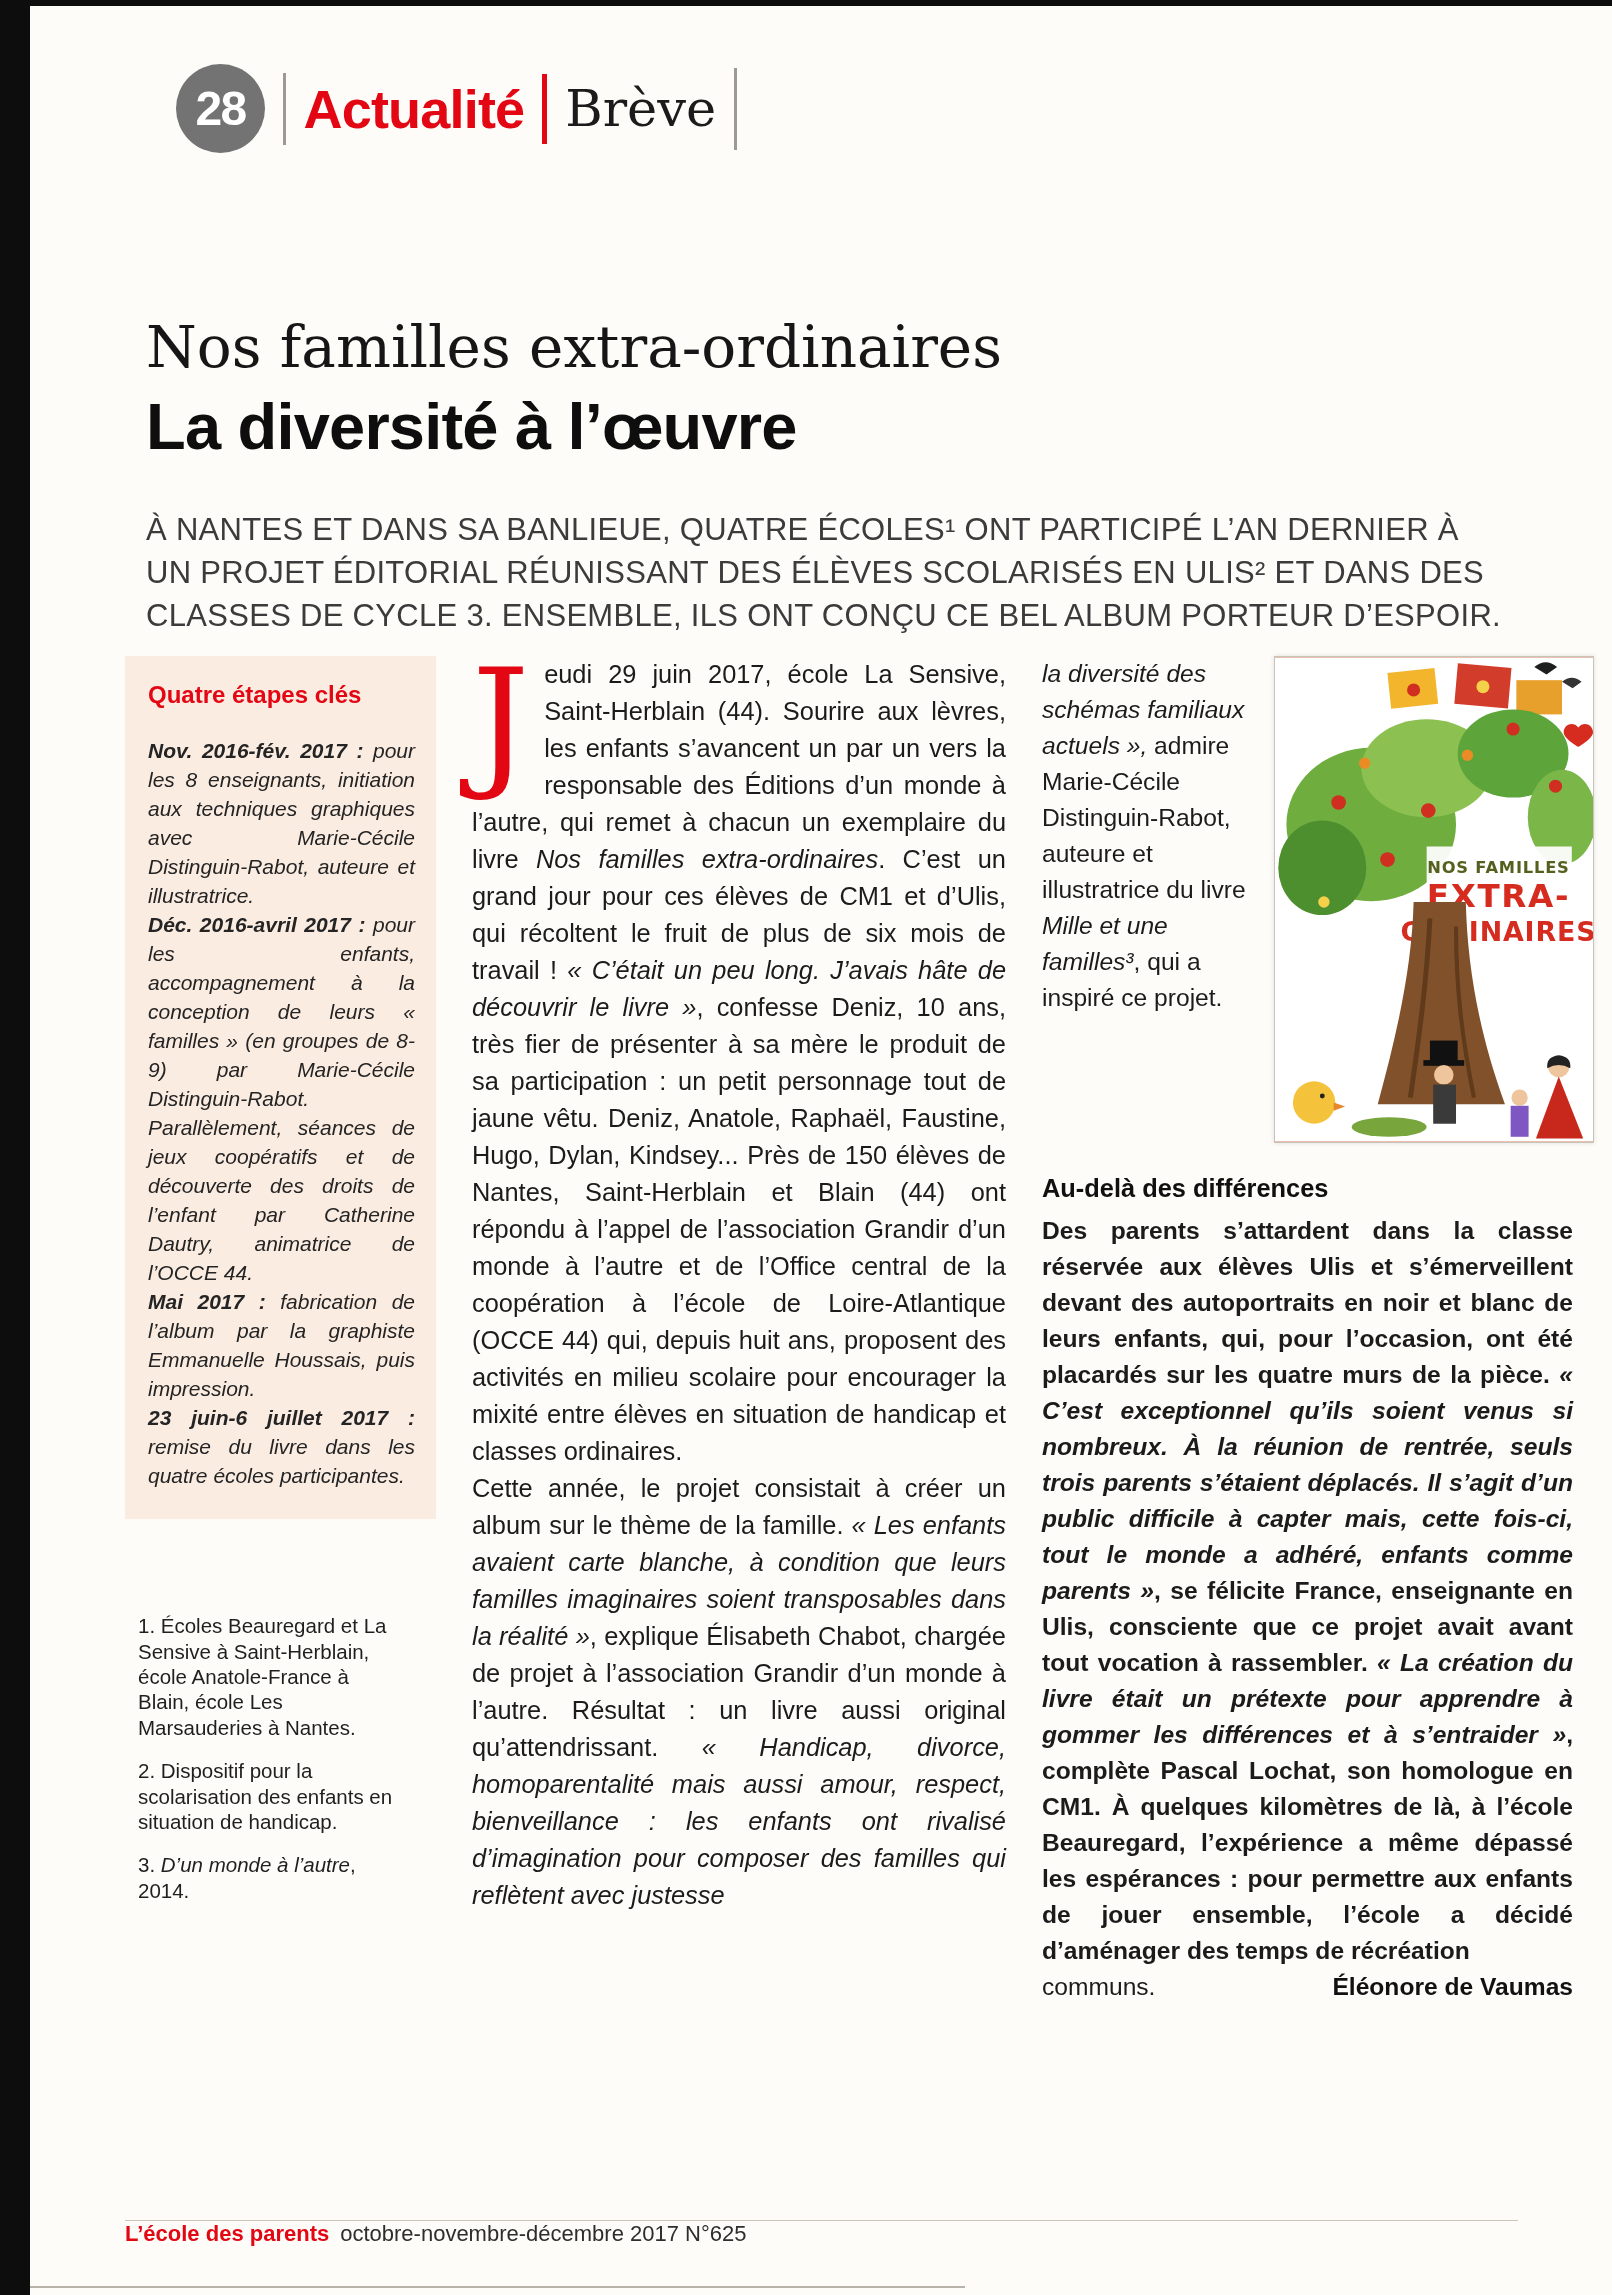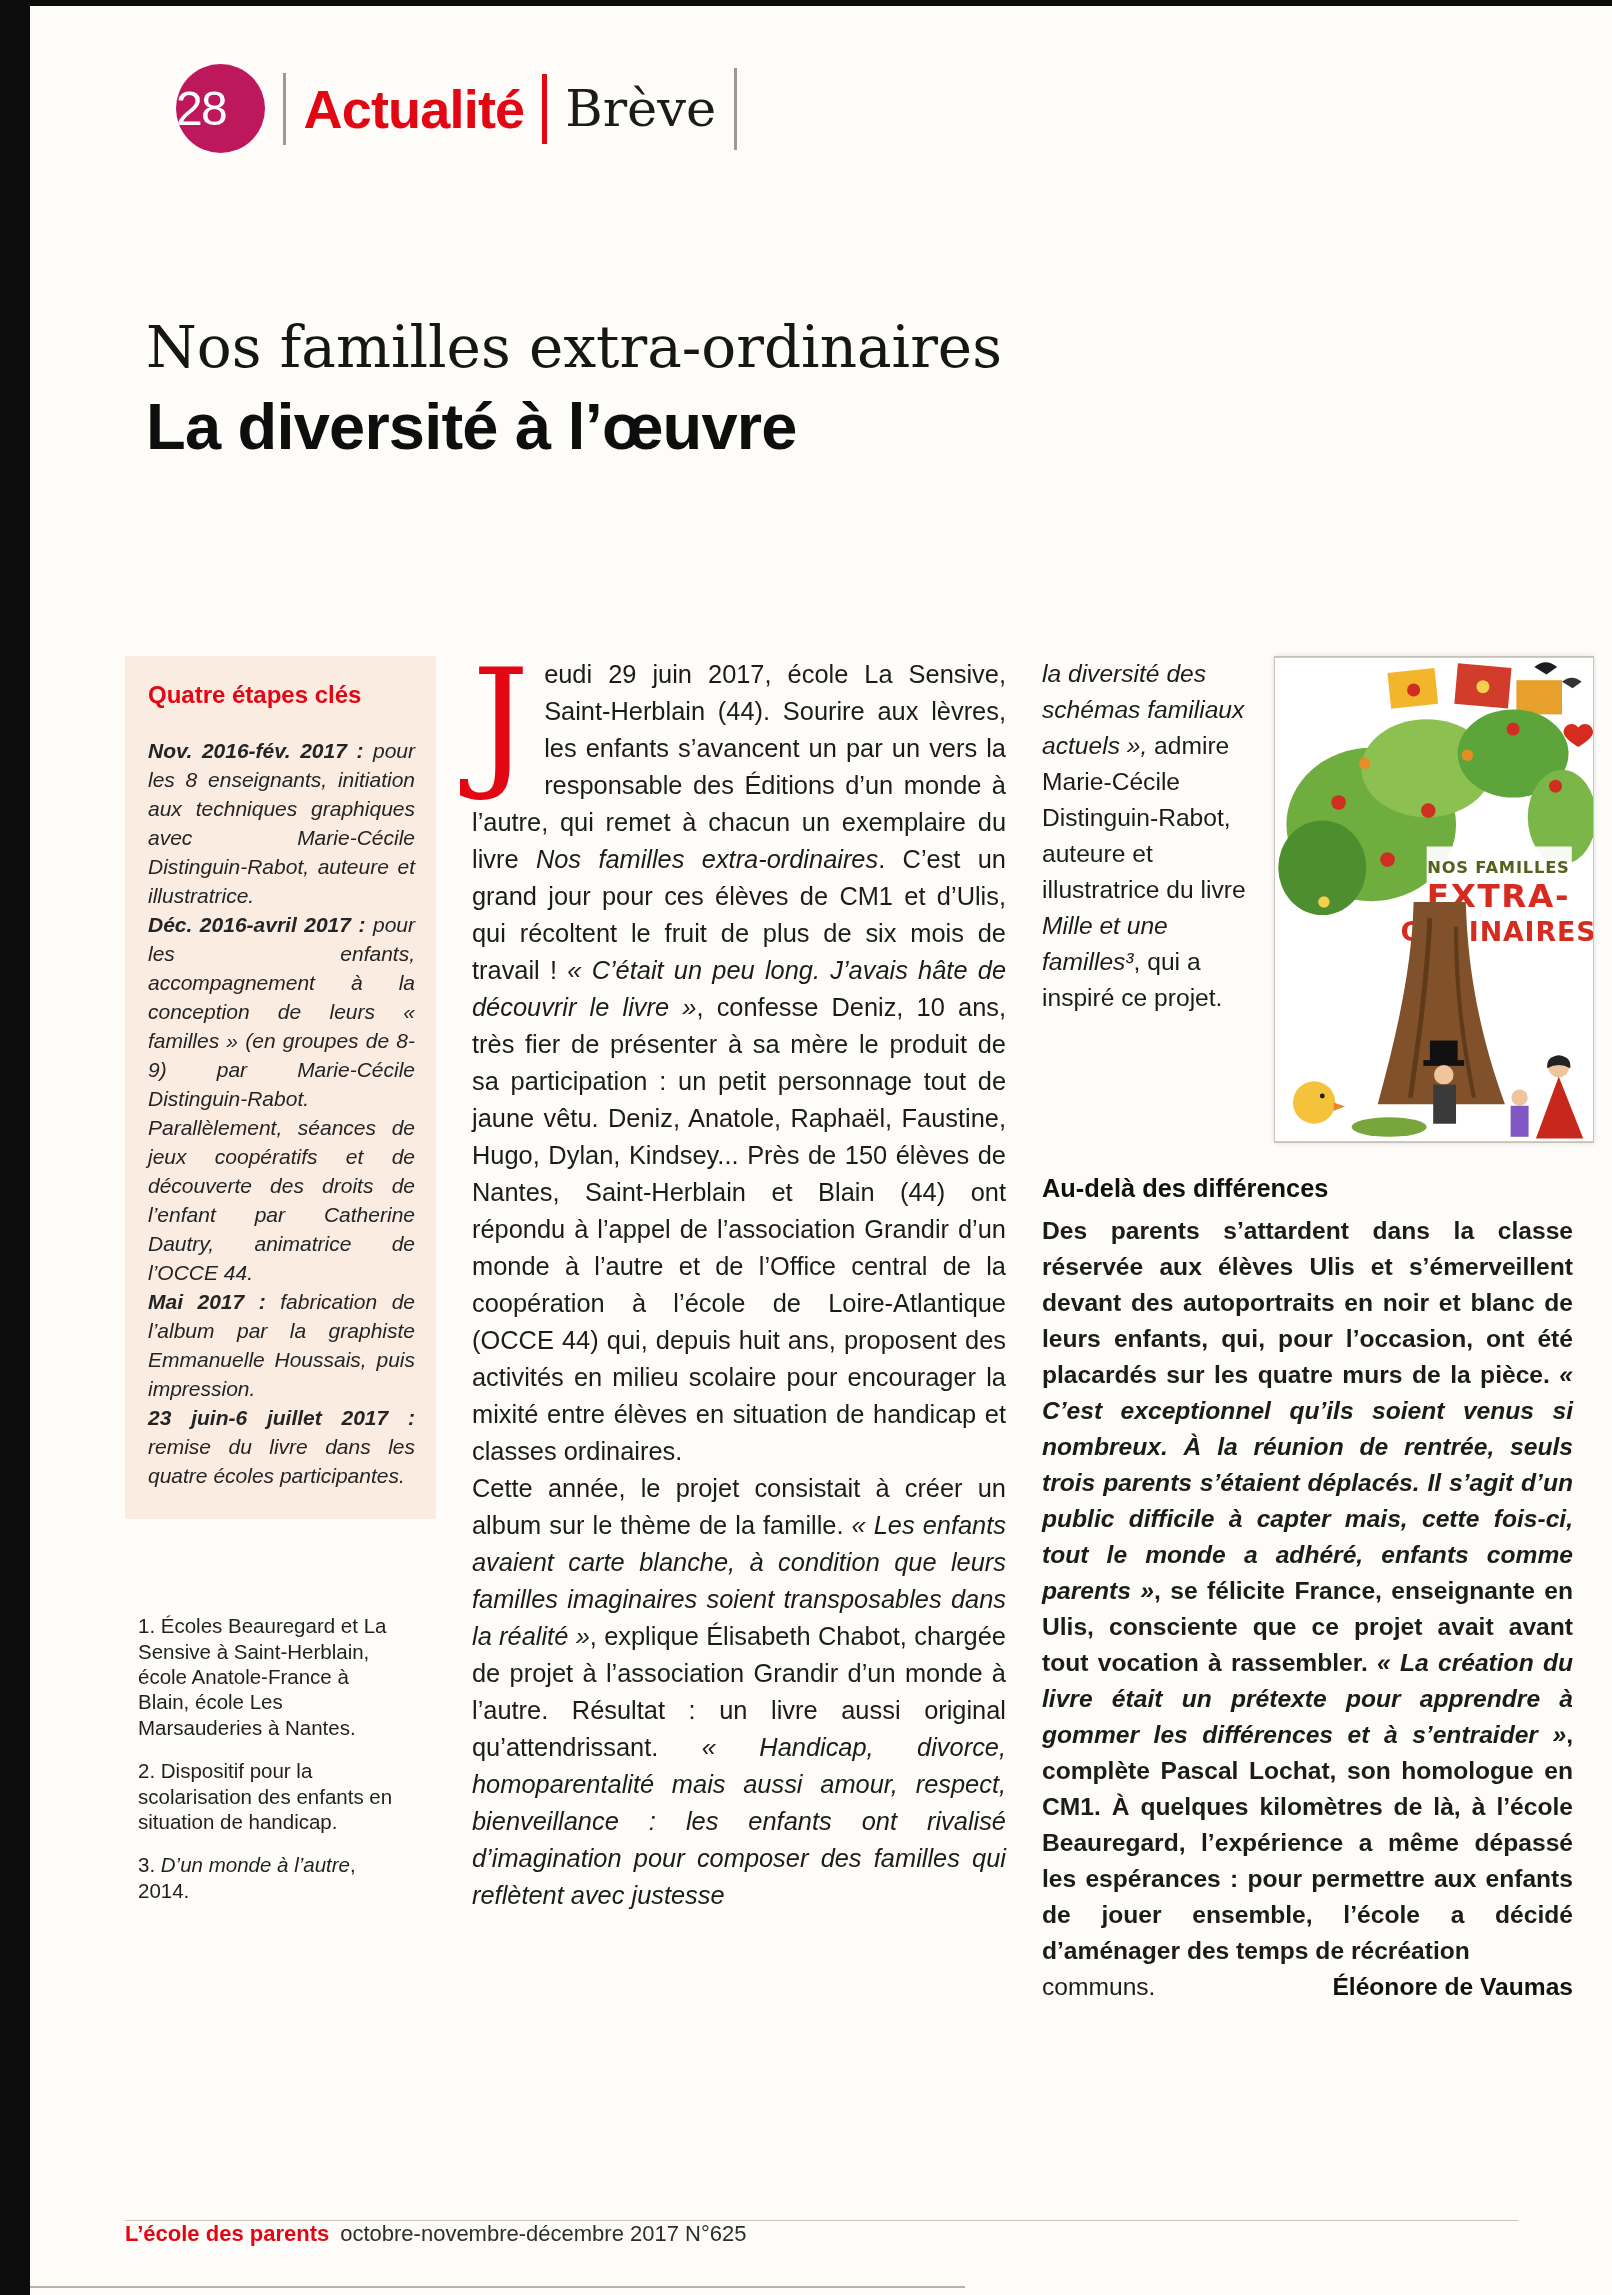--- a/index.html
+++ b/index.html
@@ -10,23 +10,23 @@
     background:#fdfcf8; overflow:hidden; margin:0 auto;
   }
   
   .scan-left { position:absolute; left:0; top:0; width:29.5px; height:100%; background:#0d0d0d; }
   .scan-top  { position:absolute; left:0; top:0; width:100%; height:5.7px; background:#0d0d0d; }
   .scan-bottom { position:absolute; left:29.5px; bottom:6.6px; width:58%; height:2.5px; background:#b7b3a9; }
 
   
   .topbar { position:absolute; left:176px; top:64px; display:flex; align-items:center; gap:18px; }
   .pagenum-circle {
-    width:89px; height:89px; border-radius:50%; background:#be185d; color:#fff;
-    display:flex; align-items:center; 
-    font-size:48px; font-weight:400; letter-spacing:-1.6px;
+    width:89px; height:89px; border-radius:50%; background:#737373; color:#fff;
+    display:flex; align-items:center; justify-content:center;
+    font-size:48px; font-weight:700; letter-spacing:-1.6px;
   }
   .sep-thin { width:2.5px; height:72px; background:#9d9a94; }
   .sep-red  { width:4.9px; height:70px; background:#e30613; }
   .sep-tall { height:82px; }
   .section-label { color:#e30613; font-size:54px; font-weight:700; letter-spacing:-0.8px; }
   .rubric-label { font-family:"DejaVu Serif", serif; font-size:51px; color:#1b1b1b; }
 
   
   .title-block { position:absolute; left:146px; top:313px; }
   .kicker { font-family:"DejaVu Serif", serif; font-size:58px; color:#161616; letter-spacing:0; }
@@ -100,20 +100,21 @@
     <div class="sep-red"></div>
     <span class="rubric-label">Brève</span>
     <div class="sep-thin sep-tall"></div>
   </header>
 
   <div class="title-block">
     <div class="kicker">Nos familles extra-ordinaires</div>
     <div class="main-title">La diversité à l’œuvre</div>
   </div>
 
+  <div class="standfirst">À NANTES ET DANS SA BANLIEUE, QUATRE ÉCOLES¹ ONT PARTICIPÉ L’AN DERNIER À UN PROJET ÉDITORIAL RÉUNISSANT DES ÉLÈVES SCOLARISÉS EN ULIS² ET DANS DES CLASSES DE CYCLE 3. ENSEMBLE, ILS ONT CONÇU CE BEL ALBUM PORTEUR D’ESPOIR.</div>
 
   <div class="columns">
 
     <div class="col-left">
       <div class="sidebar-box">
         <div class="sidebar-title">Quatre étapes clés</div>
         <p class="sidebar-step"><span class="st-bi">Nov. 2016-fév. 2017 : </span><span class="st-i">pour les 8 enseignants, initiation aux techniques graphiques avec Marie-Cécile Distinguin-Rabot, auteure et illustratrice.</span></p>
         <p class="sidebar-step"><span class="st-bi">Déc. 2016-avril 2017 : </span><span class="st-i">pour les enfants, accompagnement à la conception de leurs « familles » (en groupes de 8-9) par Marie-Cécile Distinguin-Rabot. Parallèlement, séances de jeux coopératifs et de découverte des droits de l’enfant par Catherine Dautry, animatrice de l’OCCE 44.</span></p>
         <p class="sidebar-step"><span class="st-bi">Mai 2017 : </span><span class="st-i">fabrication de l’album par la graphiste Emmanuelle Houssais, puis impression.</span></p>
         <p class="sidebar-step"><span class="st-bi">23 juin-6 juillet 2017 : </span><span class="st-i">remise du livre dans les quatre écoles participantes.</span></p>

